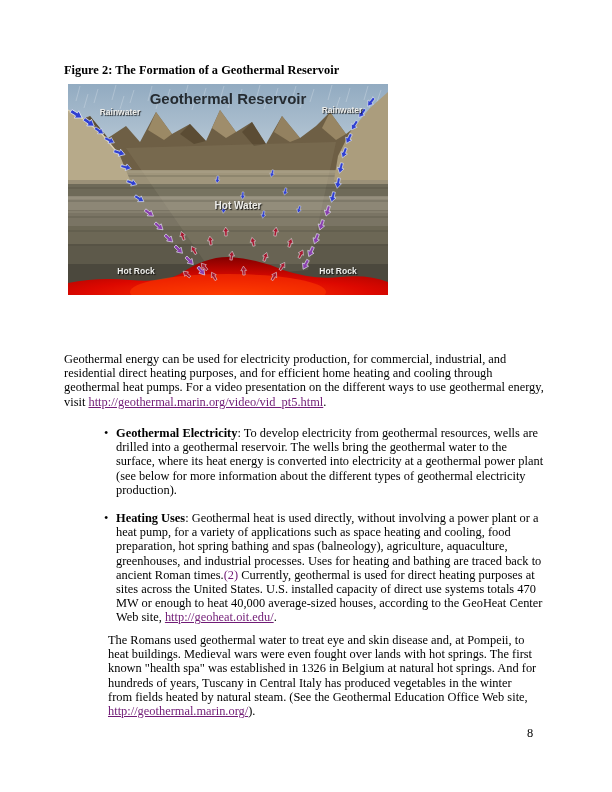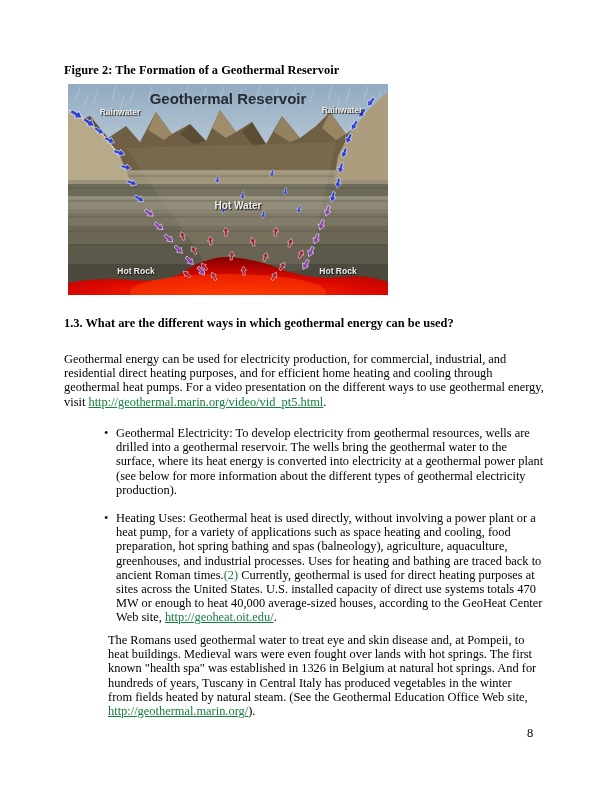--- a/index.html
+++ b/index.html
@@ -2,32 +2,32 @@
 <html><head>
 <meta charset="utf-8">
 <style>
   html,body { margin:0; padding:0; background:#888; }
   .page {
     position:relative; width:612px; height:792px; margin:0 auto;
     background:#ffffff; overflow:hidden;
     font-family:"Liberation Serif", serif; font-size:12.4px; line-height:14.2px; color:#000;
   }
   .abs { position:absolute; }
-  .bold { font-weight:normal; }
+  .bold { font-weight:bold; }
   .caption { left:64px; top:63px; width:481px; font-weight:bold; }
   .figure-wrap { left:68px; top:84px; width:360px; height:211px; }
   .heading { left:64px; top:316px; width:481px; font-weight:bold; }
   .para-intro { left:64px; top:352px; width:481px; }
   .bullet { left:103px; width:443px; padding-left:13px; box-sizing:border-box; }
   .bullet .marker { position:absolute; left:1px; top:0; }
   .bullet-1 { top:426px; }
   .bullet-2 { top:511px; }
   .para-romans { left:108px; top:633px; width:430px; }
   .pagenum { left:520px; top:726px; width:20px; text-align:center; }
-  .link { color:#15803d; text-decoration:underline; cursor:pointer; }
+  .link { color:#701a75; text-decoration:underline; cursor:pointer; }
   .link.nound { text-decoration:none; }
   svg text { font-family:"Liberation Sans", sans-serif; }
   .fig-title { font-size:15px; font-weight:bold; fill:#252b31; }
   .fig-label { font-weight:bold; fill:#ededea; text-shadow:1px 1px 1px rgba(10,10,10,0.85); }
   .lab-sm { font-size:8.5px; }
   .lab-md { font-size:10px; }
   .arrows { stroke:#e6ebf2; stroke-width:0.6; }
 </style>
 </head>
 <body>
@@ -152,21 +152,20 @@
 
       <text class="fig-title" x="160" y="20" text-anchor="middle">Geothermal Reservoir</text>
       <text class="fig-label lab-sm" x="52" y="31" text-anchor="middle">Rainwater</text>
       <text class="fig-label lab-sm" x="274" y="29" text-anchor="middle">Rainwater</text>
       <text class="fig-label lab-md" x="170" y="125" text-anchor="middle">Hot Water</text>
       <text class="fig-label lab-sm" x="68" y="190" text-anchor="middle">Hot Rock</text>
       <text class="fig-label lab-sm" x="270" y="190" text-anchor="middle">Hot Rock</text>
     </svg>
   </div>
 
-  <div class="abs heading">1.3. What are the different ways in which geothermal energy can be used?</div>
 
   <div class="abs para-intro">
     <span>Geothermal energy can be used for electricity production, for commercial, industrial, and residential direct heating purposes, and for efficient home heating and cooling through geothermal heat pumps. For a video presentation on the different ways to use geothermal energy, visit </span><span class="link">http://geothermal.marin.org/video/vid_pt5.html</span><span>.</span>
   </div>
 
   <div class="abs bullet bullet-1">
     <span class="marker">•</span>
     <span class="bold">Geothermal Electricity</span><span>: To develop electricity from geothermal resources, wells are drilled into a geothermal reservoir. The wells bring the geothermal water to the surface, where its heat energy is converted into electricity at a geothermal power plant (see below for more information about the different types of geothermal electricity production).</span>
   </div>
 

